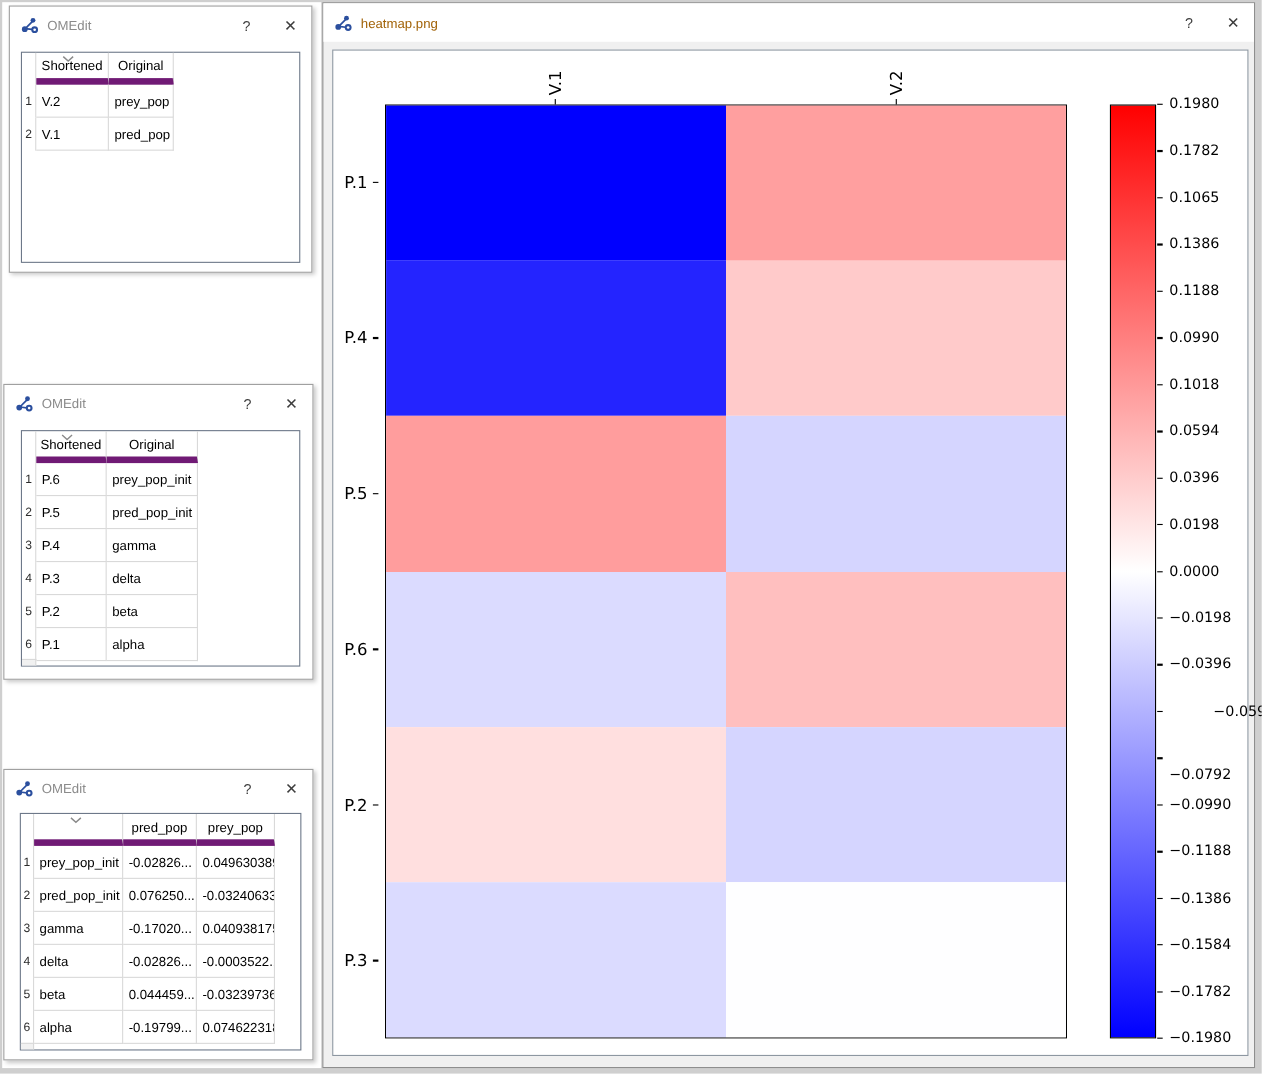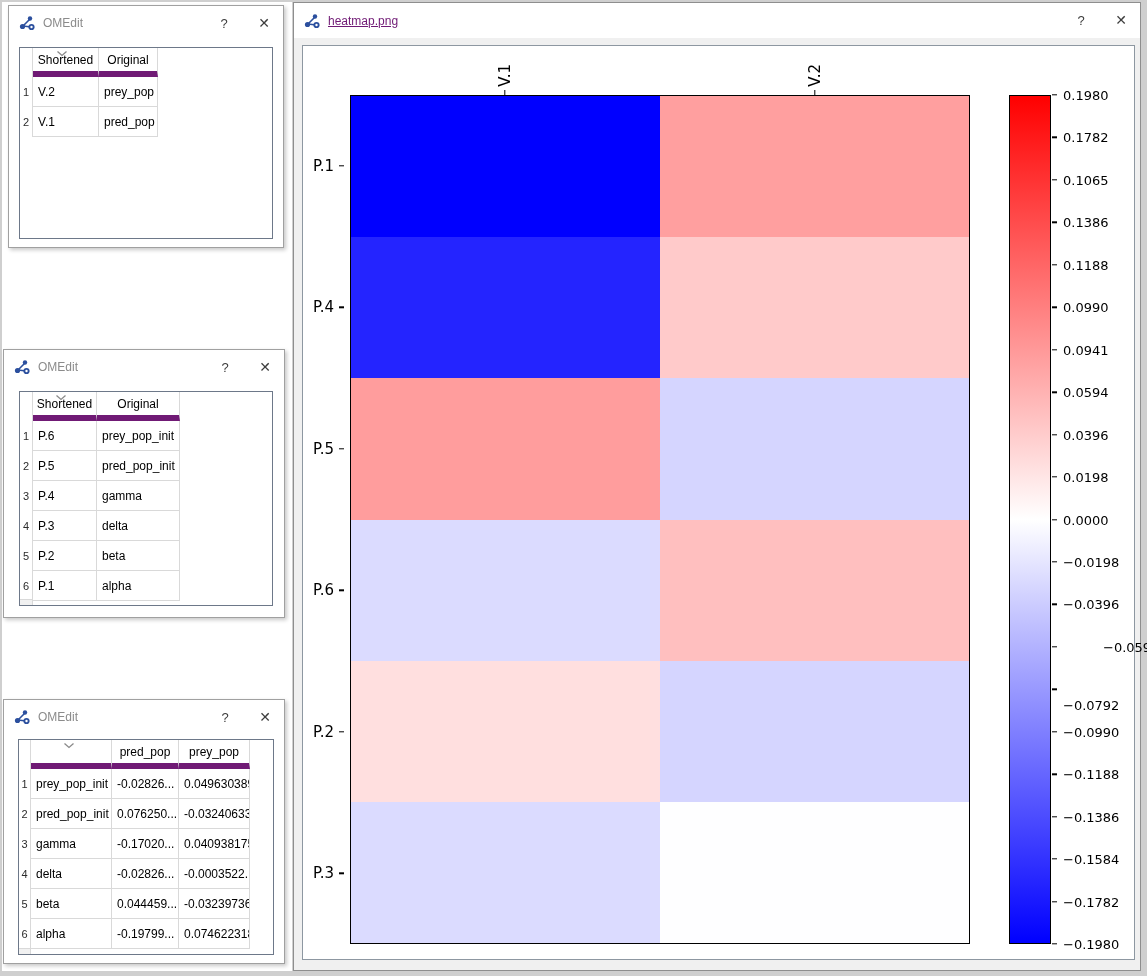--- a/index.html
+++ b/index.html
@@ -13,21 +13,21 @@
   .left-backdrop{position:absolute;left:2px;top:2px;width:290px;height:969px;background:#ffffff;}
 
   
   .dialog{
     position:absolute;background:#ffffff;border:1px solid #a0a0a0;
     box-shadow:2px 2px 4px rgba(0,0,0,0.22);box-sizing:border-box;
   }
   .titlebar{position:absolute;left:0;top:0;right:0;height:34px;display:flex;align-items:center;padding-left:9px;box-sizing:border-box;}
   .app-icon{width:18px;height:18px;margin-right:7px;flex:0 0 auto;}
   .win-title{font-size:12px;color:#8b8b8b;}
-  .win-title.dark{color:#701a75;text-decoration:underline;}
+  .win-title.dark{color:#a16207;}
   .win-btn{position:absolute;top:0;width:30px;height:34px;display:flex;align-items:center;justify-content:center;
     font-size:13px;color:#3d3d3d;cursor:default;user-select:none;}
   .help-btn{right:44px;}
   .close-btn{right:4px;font-size:14px;}
 
   
   .qtable{position:absolute;background:#ffffff;border:1px solid #6d7889;box-sizing:border-box;display:grid;}
   .qtable .hcell{font-size:12px;color:#000;display:flex;align-items:center;justify-content:center;
     border-bottom:6px solid #701a75;border-right:1px solid #d9d9d9;box-sizing:border-box;}
   .qtable .ncell{font-size:11px;color:#2b2b2b;display:flex;align-items:center;justify-content:center;
@@ -283,21 +283,21 @@
         <div class="cb-label" style="top: 5%;">0.1782</div>
         <div class="cb-tick" style="top: 10%;"></div>
         <div class="cb-label" style="top: 10%;">0.1065</div>
         <div class="cb-tick" style="top: 15%;"></div>
         <div class="cb-label" style="top: 15%;">0.1386</div>
         <div class="cb-tick" style="top: 20%;"></div>
         <div class="cb-label" style="top: 20%;">0.1188</div>
         <div class="cb-tick" style="top: 25%;"></div>
         <div class="cb-label" style="top: 25%;">0.0990</div>
         <div class="cb-tick" style="top: 30%;"></div>
-        <div class="cb-label" style="top: 30%;">0.0941</div>
+        <div class="cb-label" style="top: 30%;">0.1018</div>
         <div class="cb-tick" style="top: 35%;"></div>
         <div class="cb-label" style="top: 35%;">0.0594</div>
         <div class="cb-tick" style="top: 40%;"></div>
         <div class="cb-label" style="top: 40%;">0.0396</div>
         <div class="cb-tick" style="top: 45%;"></div>
         <div class="cb-label" style="top: 45%;">0.0198</div>
         <div class="cb-tick" style="top: 50%;"></div>
         <div class="cb-label" style="top: 50%;">0.0000</div>
         <div class="cb-tick" style="top: 55%;"></div>
         <div class="cb-label" style="top: 55%;">−0.0198</div>

